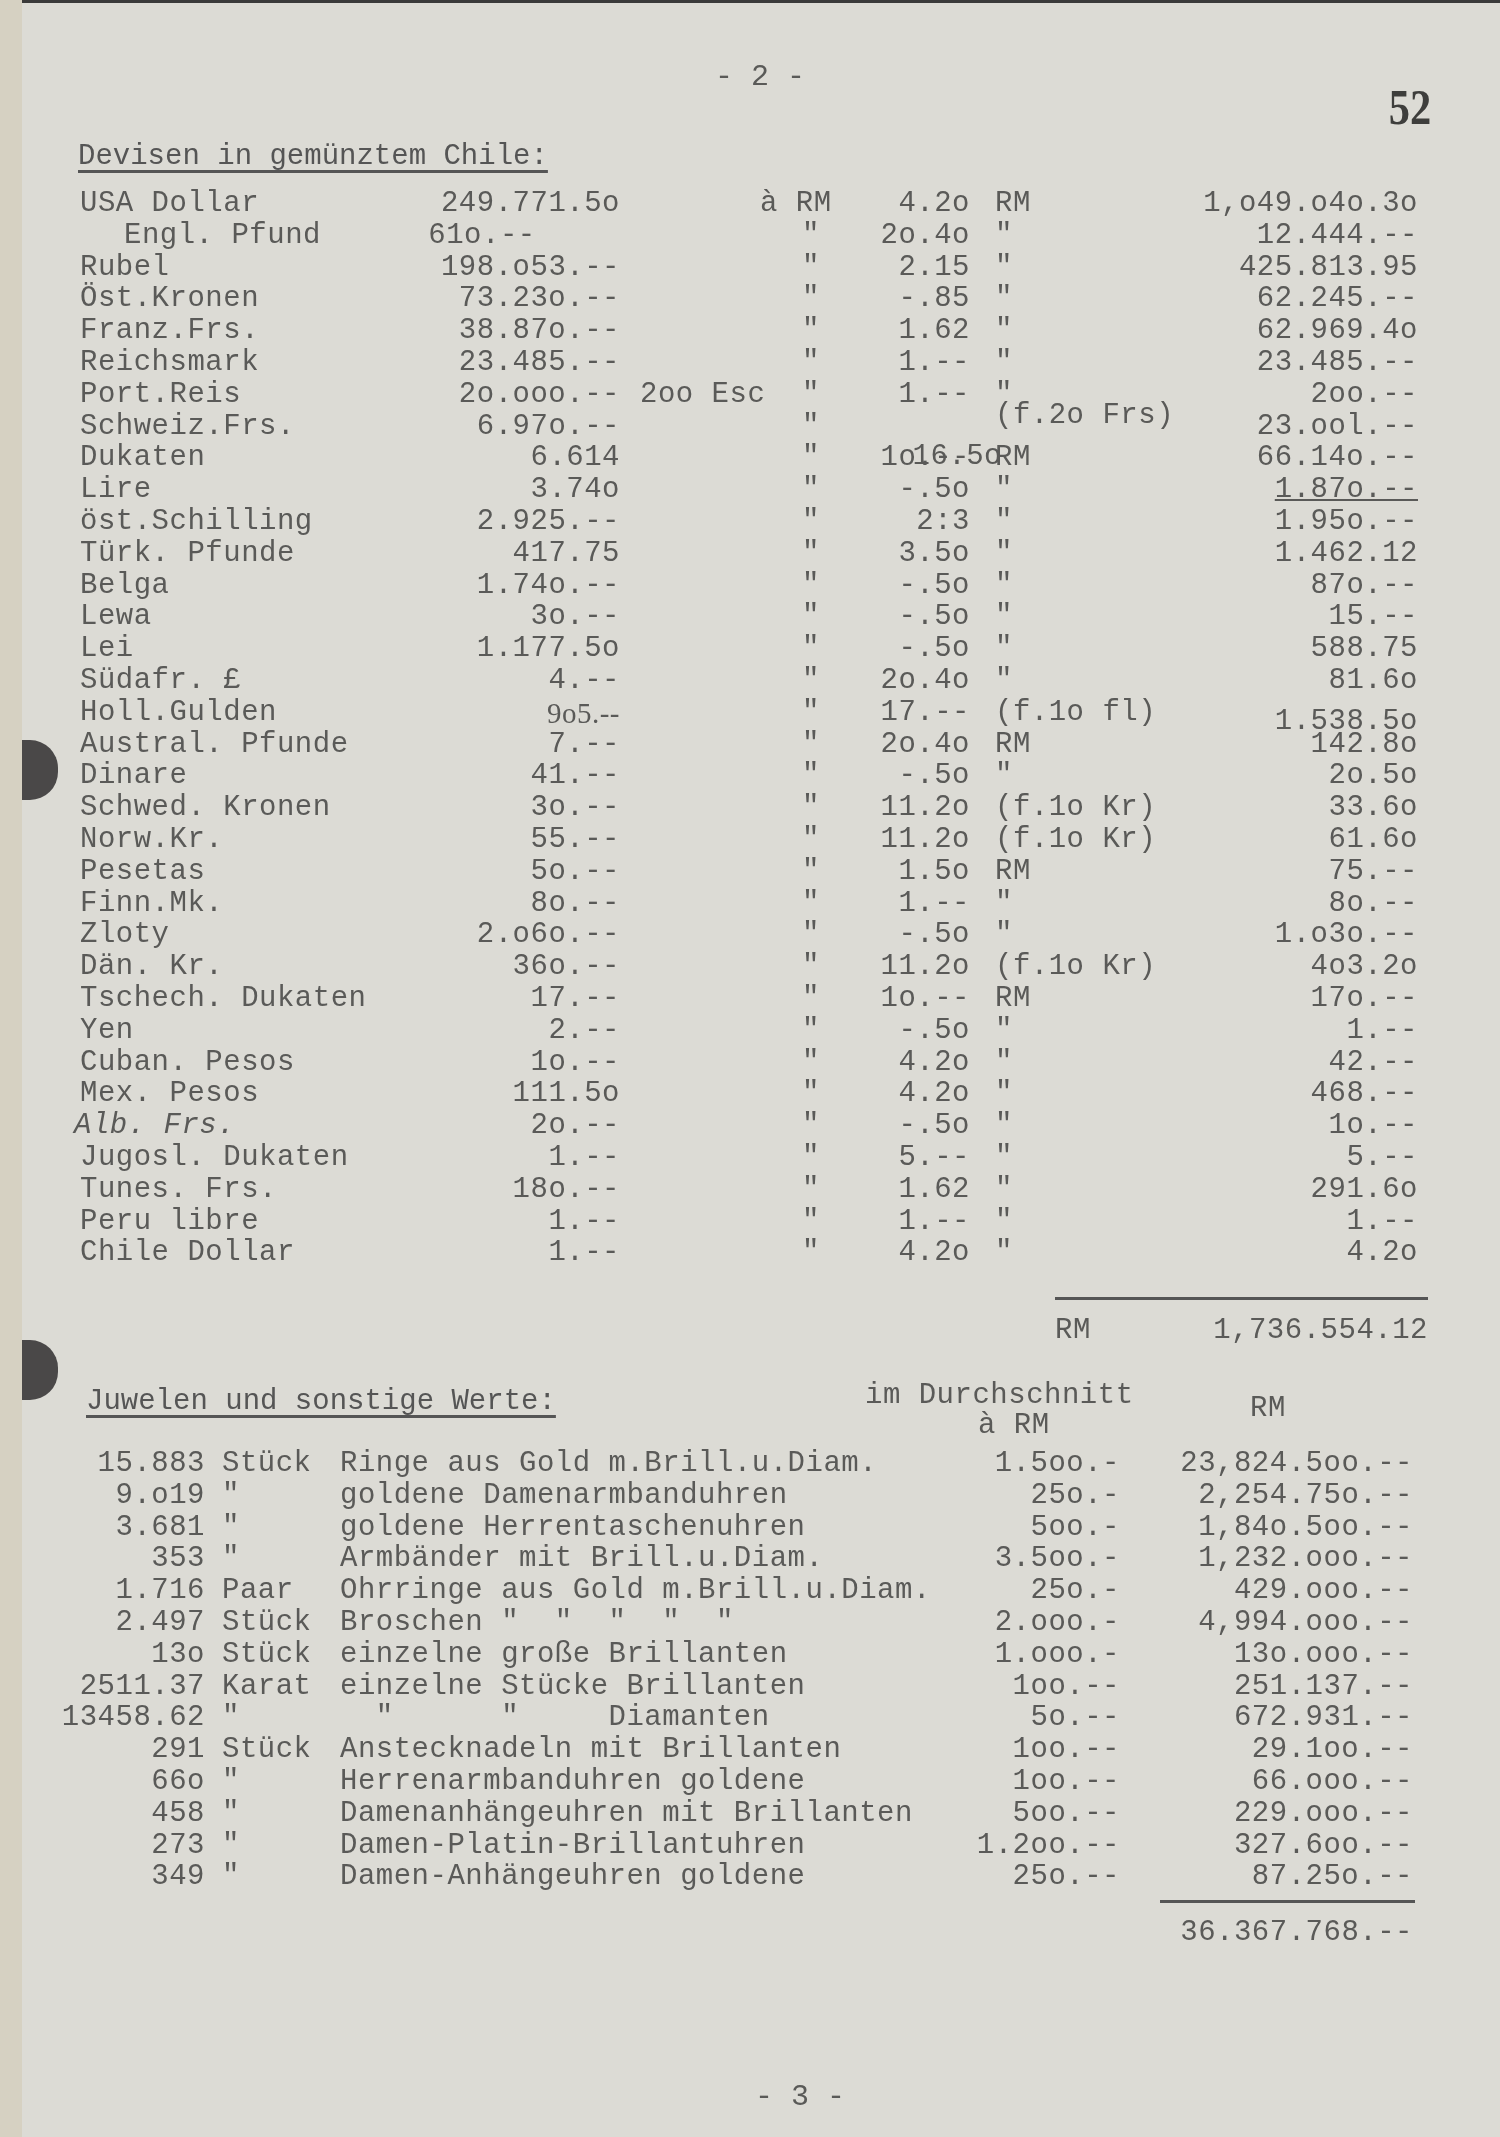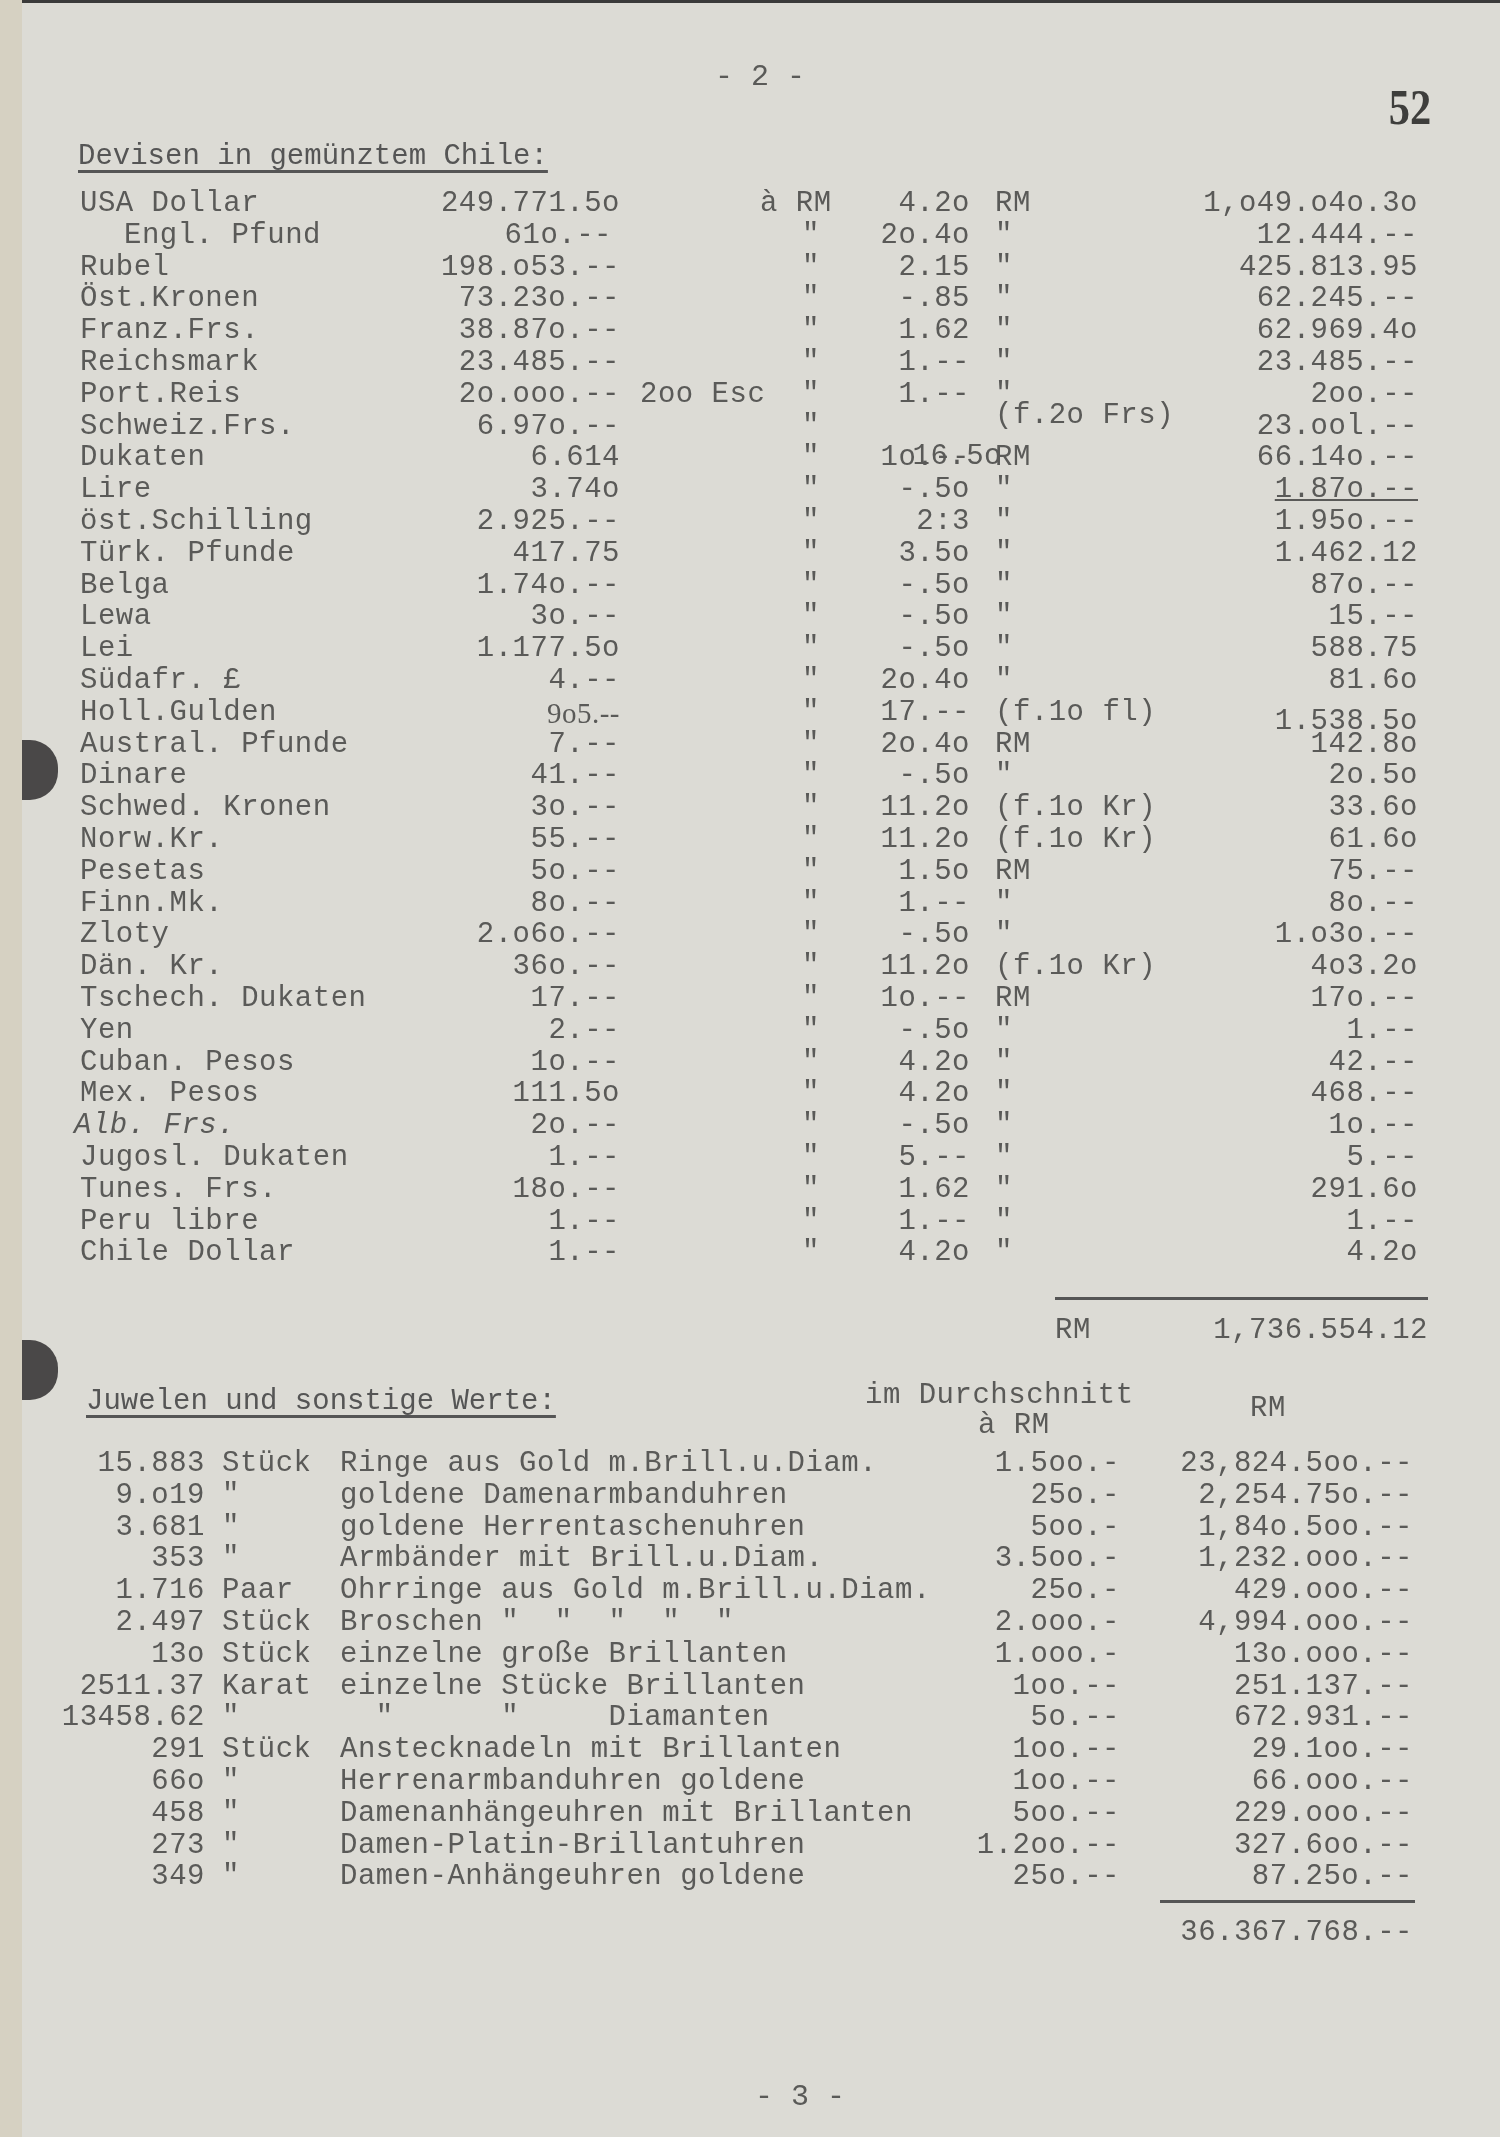--- a/index.html
+++ b/index.html
@@ -34,21 +34,21 @@
 
 <div id="sec1">
     <div class="t" style="left:80px;top:188px;">USA Dollar</div>
     <div class="t r" style="left:380px;top:188px;width:240px;">249.771.5o</div>
     <div class="t" style="left:640px;top:188px;"></div>
     <div class="t r" style="left:760px;top:188px;width:60px;">à RM</div>
     <div class="t r" style="left:830px;top:188px;width:140px;">4.2o</div>
     <div class="t" style="left:995px;top:188px;">RM</div>
     <div class="t r" style="left:1150px;top:188px;width:268px;">1,o49.o4o.3o</div>
     <div class="t" style="left:80px;top:219.8px;margin-left:44px;">Engl. Pfund</div>
-    <div class="t r" style="left:372px;top:219.8px;width:240px;">61o.--</div>
+    <div class="t r" style="left:362px;top:219.8px;width:240px;text-align:center;">61o.--</div>
     <div class="t" style="left:640px;top:219.8px;"></div>
     <div class="t r" style="left:760px;top:219.8px;width:60px;">"</div>
     <div class="t r" style="left:830px;top:219.8px;width:140px;">2o.4o</div>
     <div class="t" style="left:995px;top:219.8px;">"</div>
     <div class="t r" style="left:1150px;top:219.8px;width:268px;">12.444.--</div>
     <div class="t" style="left:80px;top:251.6px;">Rubel</div>
     <div class="t r" style="left:380px;top:251.6px;width:240px;">198.o53.--</div>
     <div class="t" style="left:640px;top:251.6px;"></div>
     <div class="t r" style="left:760px;top:251.6px;width:60px;">"</div>
     <div class="t r" style="left:830px;top:251.6px;width:140px;">2.15</div>

